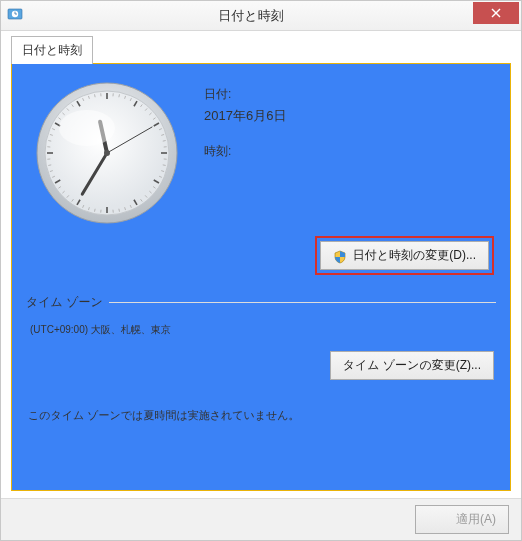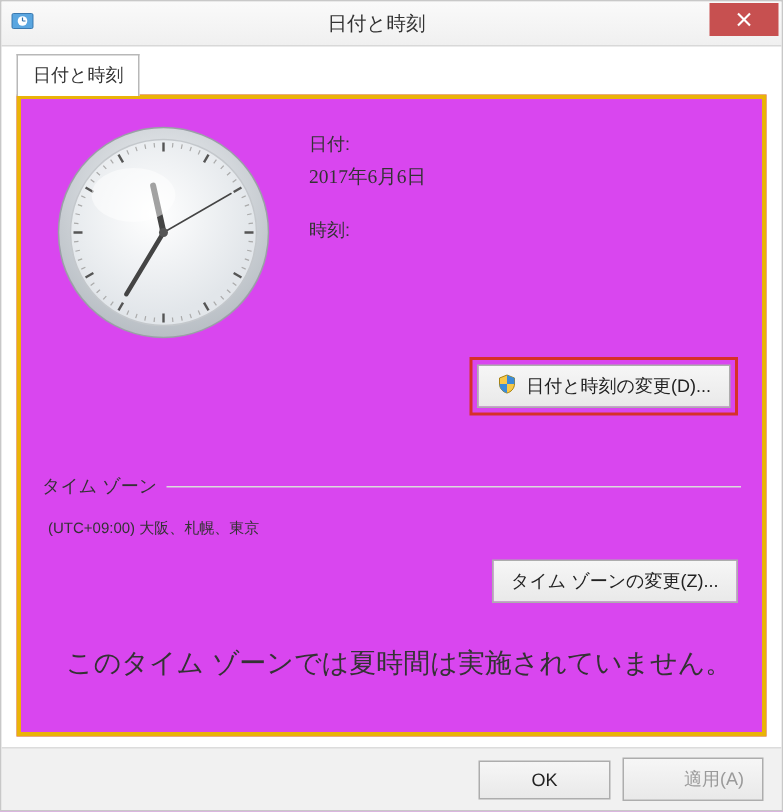--- a/index.html
+++ b/index.html
@@ -55,83 +55,83 @@
     margin-right: -1px;
   }
   .tab.active {
     background: #fff;
     z-index: 2;
     padding-top: 5px;
     padding-bottom: 5px;
     margin-bottom: -1px;
   }
   .tab-panel {
-    border: 3px solid #eab308;
-    background: #d946ef;
+    border: 1px solid #eab308;
+    background: #3b82f6;
     height: 428px;
     padding: 14px 14px 10px 14px;
     position: relative;
   }
   .top-row {
     display: flex;
     gap: 22px;
     align-items: flex-start;
   }
   .clock-wrap {
     width: 150px; height: 150px;
     position: relative;
     margin-left: 6px;
   }
   .info-col {
     padding-top: 8px;
     color: #333;
   }
   .info-col .lbl { margin-bottom: 4px; }
-  .info-col .val { margin-bottom: 18px; font-size: 13px; font-family: Liberation Serif, serif; }
+  .info-col .val { margin-bottom: 18px; font-size: 13px; }
   .change-dt-wrap {
     text-align: right;
     margin-top: 8px;
     margin-right: 2px;
   }
   .red-box {
     display: inline-block;
     border: 2px solid #d6302a;
     padding: 3px;
   }
   .win-btn {
     border: 1px solid #adadad;
     background: linear-gradient(#f6f6f6,#e9e9e9);
     padding: 5px 12px;
     font-family: inherit;
     font-size: 12px;
     color: #222;
     display: inline-flex;
-    align-items: flex-start;
+    align-items: flex-end;
     gap: 6px;
     min-width: 80px;
     justify-content: center;
     cursor: pointer;
   }
   .win-btn.disabled { color: #9a9a9a; cursor: default; padding-left: 40px; }
   .section-label {
     display: flex;
     align-items: center;
-    margin-top: 39px;
+    margin-top: 19px;
     color: #333;
     font-size: 12px;
     gap: 6px;
   }
   .section-label .line {
     flex: 1;
     height: 1px;
     background: #dcdcdc;
   }
   .tz-value { margin: 12px 0 14px 4px; font-size: 10px; color: #333; }
   .tz-change-wrap { text-align: right; margin-right: 2px; text-decoration: underline; }
-  .dst-note { margin-top: 28px; margin-left: 16px; font-size: 18px; color: #333; }
+  .dst-note { margin-top: 28px; margin-left: 2px; font-size: 11px; color: #333; }
   .footer {
     height: 42px;
     background: #f1f1f1;
     border-top: 1px solid #dcdcdc;
     display: flex;
     justify-content: flex-end;
     align-items: center;
     gap: 8px;
     padding-right: 12px;
   }
@@ -286,15 +286,14 @@
         <span>タイム ゾーンの変更(Z)...</span>
       </button>
     </div>
 
     <div class="dst-note">このタイム ゾーンでは夏時間は実施されていません。</div>
 
   </div>
 </div>
 
 <div class="footer">
-  <button class="win-btn">OK</button>
   <button class="win-btn disabled">適用(A)</button>
 </div>
 
 </body></html>

